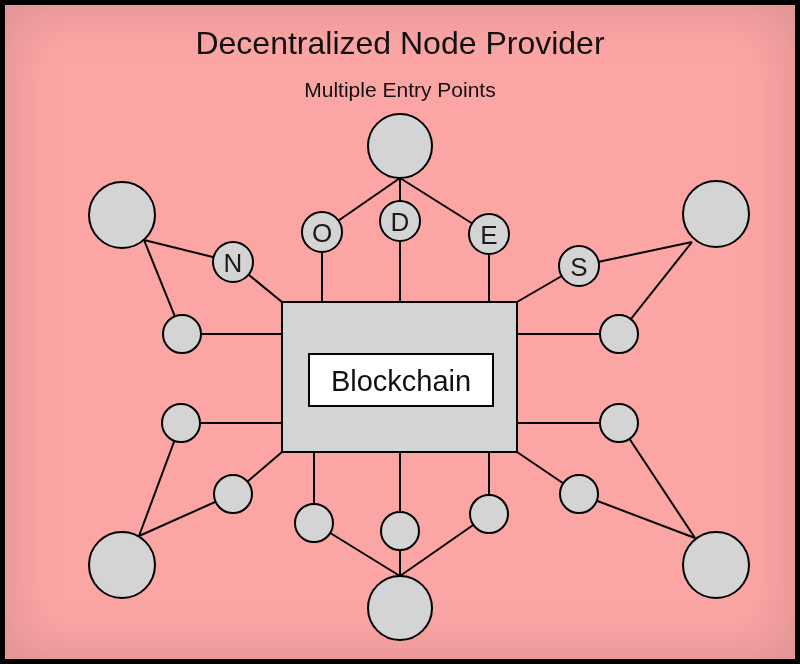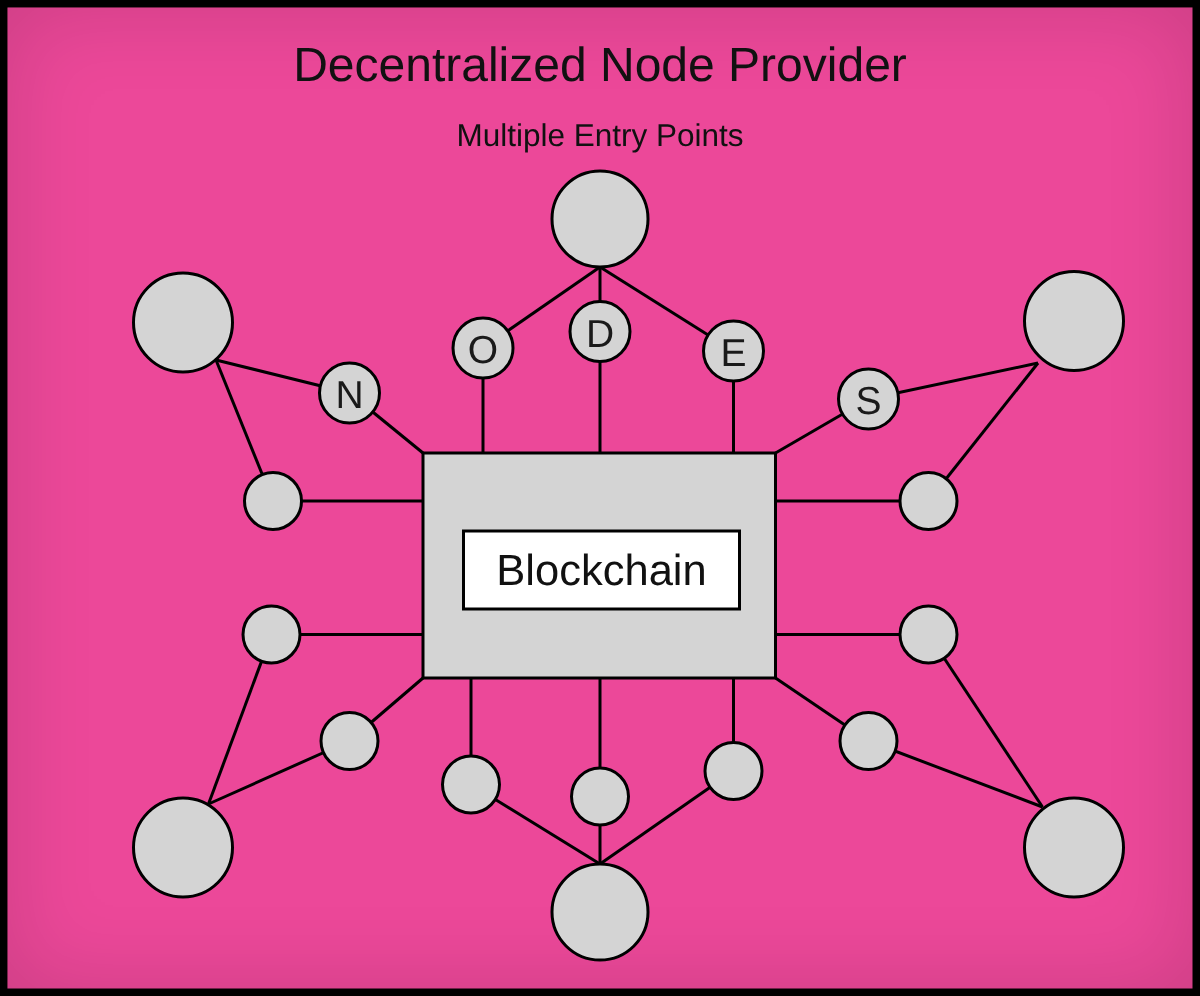--- a/index.html
+++ b/index.html
@@ -7,21 +7,21 @@
     padding: 0;
     background: #ffffff;
     font-family: "Liberation Sans", "DejaVu Sans", sans-serif;
   }
   .frame {
     position: relative;
     width: 800px;
     height: 664px;
     box-sizing: border-box;
     border: 5px solid #000000;
-    background: #ec4899;
+    background: #fca5a5;
     box-shadow: inset 0 0 55px 4px rgba(0,0,0,0.13);
     overflow: hidden;
   }
   .frame svg {
     position: absolute;
     inset: 0;
     width: 100%;
     height: 100%;
     display: block;
   }

